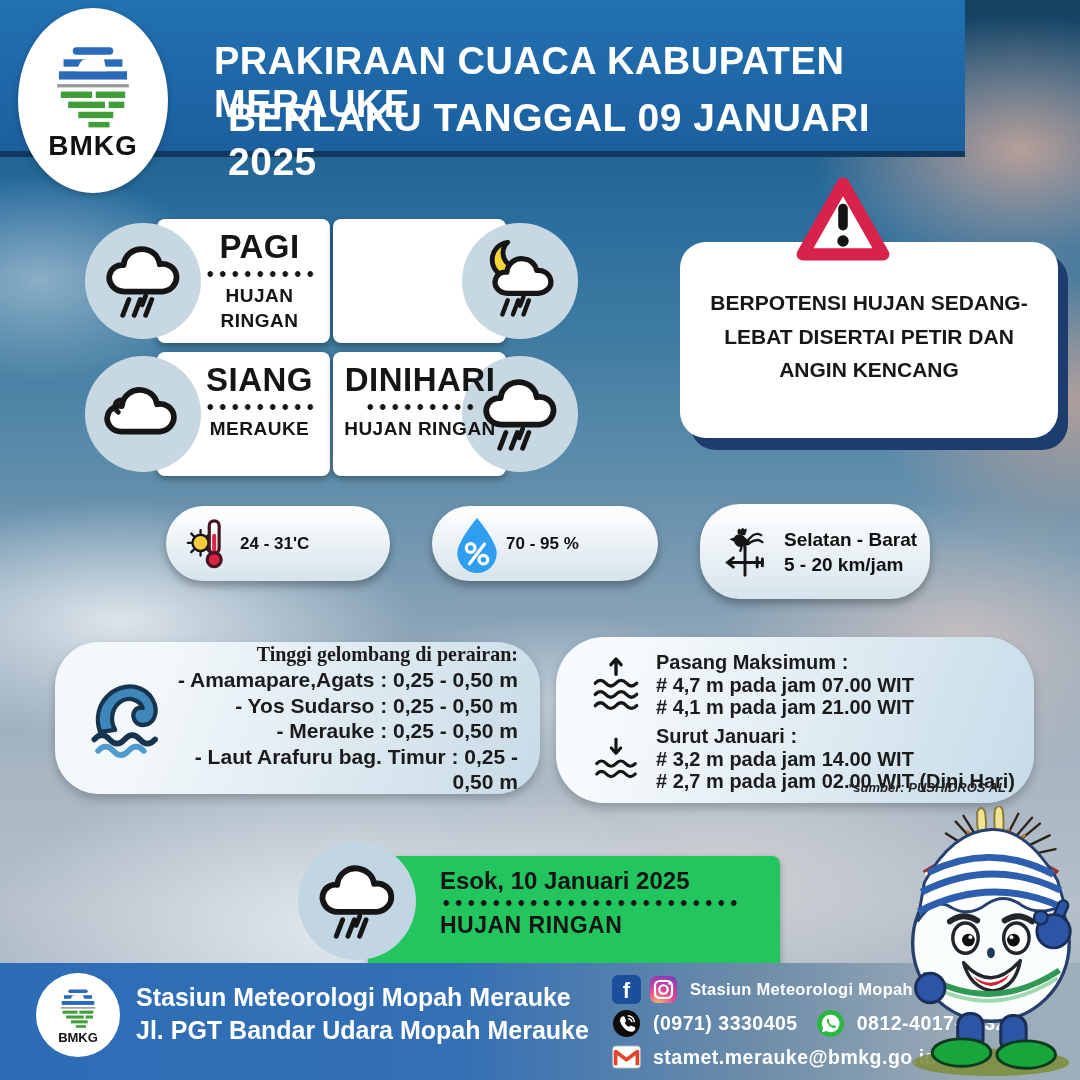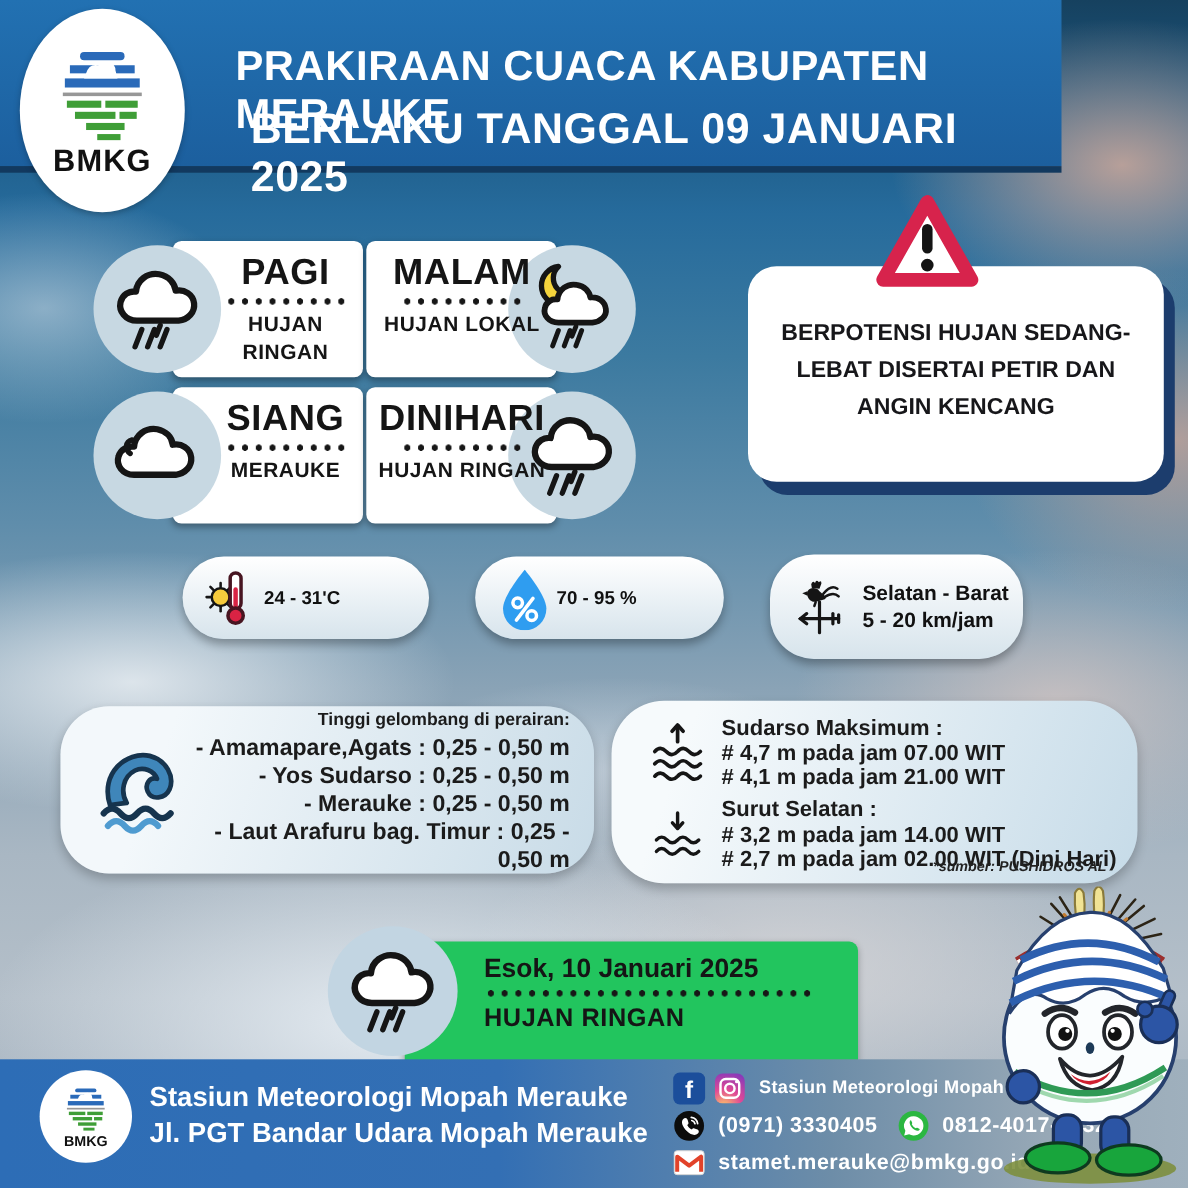--- a/index.html
+++ b/index.html
@@ -77,21 +77,21 @@
     margin-right:10px; }
   .wind-text { margin-left:10px; font-size:19px; font-weight:bold; color:#111; line-height:25px; }
 
   
   .wave-card { position:absolute; left:55px; top:642px; width:485px; height:152px;
     border-radius:44px; background:linear-gradient(110deg,#f3f8fb 20%,#c8dbe7);
     box-shadow:0 5px 10px rgba(0,0,0,.22); display:flex; align-items:center; }
   .wave-card svg.wave { width:95px; height:95px; margin-left:26px; flex:0 0 auto; }
   .wave-text { flex:1; text-align:right; padding-right:22px; font-weight:bold; color:#1b1b1b;
     font-size:21px; line-height:25.5px; }
-  .wave-title { font-size:16px; }
+  .wave-title { font-size:20px;font-family:Liberation Serif, serif; }
 
   
   .tide-card { position:absolute; left:556px; top:637px; width:478px; height:166px;
     border-radius:48px; background:linear-gradient(110deg,#f6fafc 15%,#c6dbe8);
     box-shadow:0 5px 10px rgba(0,0,0,.22); }
   .tide-icon-hi { position:absolute; left:32px; top:18px; width:56px; height:62px; }
   .tide-icon-lo { position:absolute; left:34px; top:96px; width:52px; height:56px; }
   .tide-hi-text { position:absolute; left:100px; top:14px; }
   .tide-lo-text { position:absolute; left:100px; top:88px; }
   .tide-line { font-size:20px; font-weight:bold; color:#1b1b1b; line-height:22.5px; }
@@ -190,25 +190,20 @@
         <path d="M36 6 A 20 20 0 1 0 58 30 A 15 15 0 0 1 36 6 Z" fill="#f5d43c" stroke="#151515" stroke-width="5.5" stroke-linejoin="round"></path>
         <path d="M36 64 C26 64 20 56 22 49 C23 43 29 39 35 40 C36 30 45 23 55 25 C63 26 68 32 69 38 C77 37 84 42 85 50 C86 57 80 63 71 64 Z" fill="#fff" stroke="#151515" stroke-width="6" stroke-linejoin="round"></path>
         <g stroke="#151515" stroke-width="5" stroke-linecap="round">
           <line x1="36" y1="72" x2="30" y2="88"></line>
             <line x1="48" y1="72" x2="42" y2="88"></line>
           <line x1="60" y1="72" x2="54" y2="88"></line>
             <line x1="54" y1="68" x2="50" y2="78"></line>
         </g>
       </svg>
     </div>
-    <div class="wtext">
-      <div class="wperiod">MALAM</div>
-      <div class="dots"></div>
-      <div class="wcond">HUJAN LOKAL</div>
-    </div>
   </div>
 
   <div class="wcell cell-c icon-left">
     <div class="wcard"></div>
     <div class="wicon">
       <svg viewBox="0 0 100 100">
         <path d="M26 70 C14 70 7 60 10 51 C12 44 19 40 26 41 C27 29 38 21 50 23 C59 25 65 31 66 39 C75 37 84 43 85 52 C86 61 79 69 69 70 Z" fill="#fff" stroke="#151515" stroke-width="6.5" stroke-linejoin="round"></path>
         <path d="M22 48 C16 44 17 36 24 34" fill="none" stroke="#151515" stroke-width="5.5" stroke-linecap="round"></path>
       </svg>
     </div>
@@ -324,34 +319,34 @@
     <svg class="tide-icon-hi" viewBox="0 0 100 110">
       <g stroke="#151515" stroke-width="6" fill="none" stroke-linecap="round" stroke-linejoin="round">
         <line x1="50" y1="34" x2="50" y2="8"></line>
           <path d="M41 17 L50 7 L59 17"></path>
         <path d="M13 50 q9-10 18.5 0 q9 10 18.5 0 q9-10 18.5 0 q9 10 18.5 0"></path>
         <path d="M13 70 q9-10 18.5 0 q9 10 18.5 0 q9-10 18.5 0 q9 10 18.5 0"></path>
         <path d="M13 90 q9-10 18.5 0 q9 10 18.5 0 q9-10 18.5 0 q9 10 18.5 0"></path>
       </g>
     </svg>
     <div class="tide-hi-text">
-      <div class="tide-line">Sudarso Maksimum :</div>
+      <div class="tide-line">Pasang Maksimum :</div>
       <div class="tide-line"># 4,7 m pada jam 07.00 WIT</div>
       <div class="tide-line"># 4,1 m pada jam 21.00 WIT</div>
     </div>
     <svg class="tide-icon-lo" viewBox="0 0 100 100">
       <g stroke="#151515" stroke-width="6" fill="none" stroke-linecap="round" stroke-linejoin="round">
         <line x1="50" y1="8" x2="50" y2="34"></line>
           <path d="M41 25 L50 35 L59 25"></path>
         <path d="M13 55 q9-10 18.5 0 q9 10 18.5 0 q9-10 18.5 0 q9 10 18.5 0"></path>
         <path d="M13 75 q9-10 18.5 0 q9 10 18.5 0 q9-10 18.5 0 q9 10 18.5 0"></path>
       </g>
     </svg>
     <div class="tide-lo-text">
-      <div class="tide-line">Surut Selatan :</div>
+      <div class="tide-line">Surut Januari :</div>
       <div class="tide-line"># 3,2 m pada jam 14.00 WIT</div>
       <div class="tide-line"># 2,7 m pada jam 02.00 WIT (Dini Hari)</div>
     </div>
     <div class="tide-src">*sumber: PUSHIDROS AL</div>
   </div>
 
   <div class="tm-card">
     <div class="tm-text">
       <div class="tm-date">Esok, 10 Januari 2025</div>
       <div class="dots tm-dots"></div>

